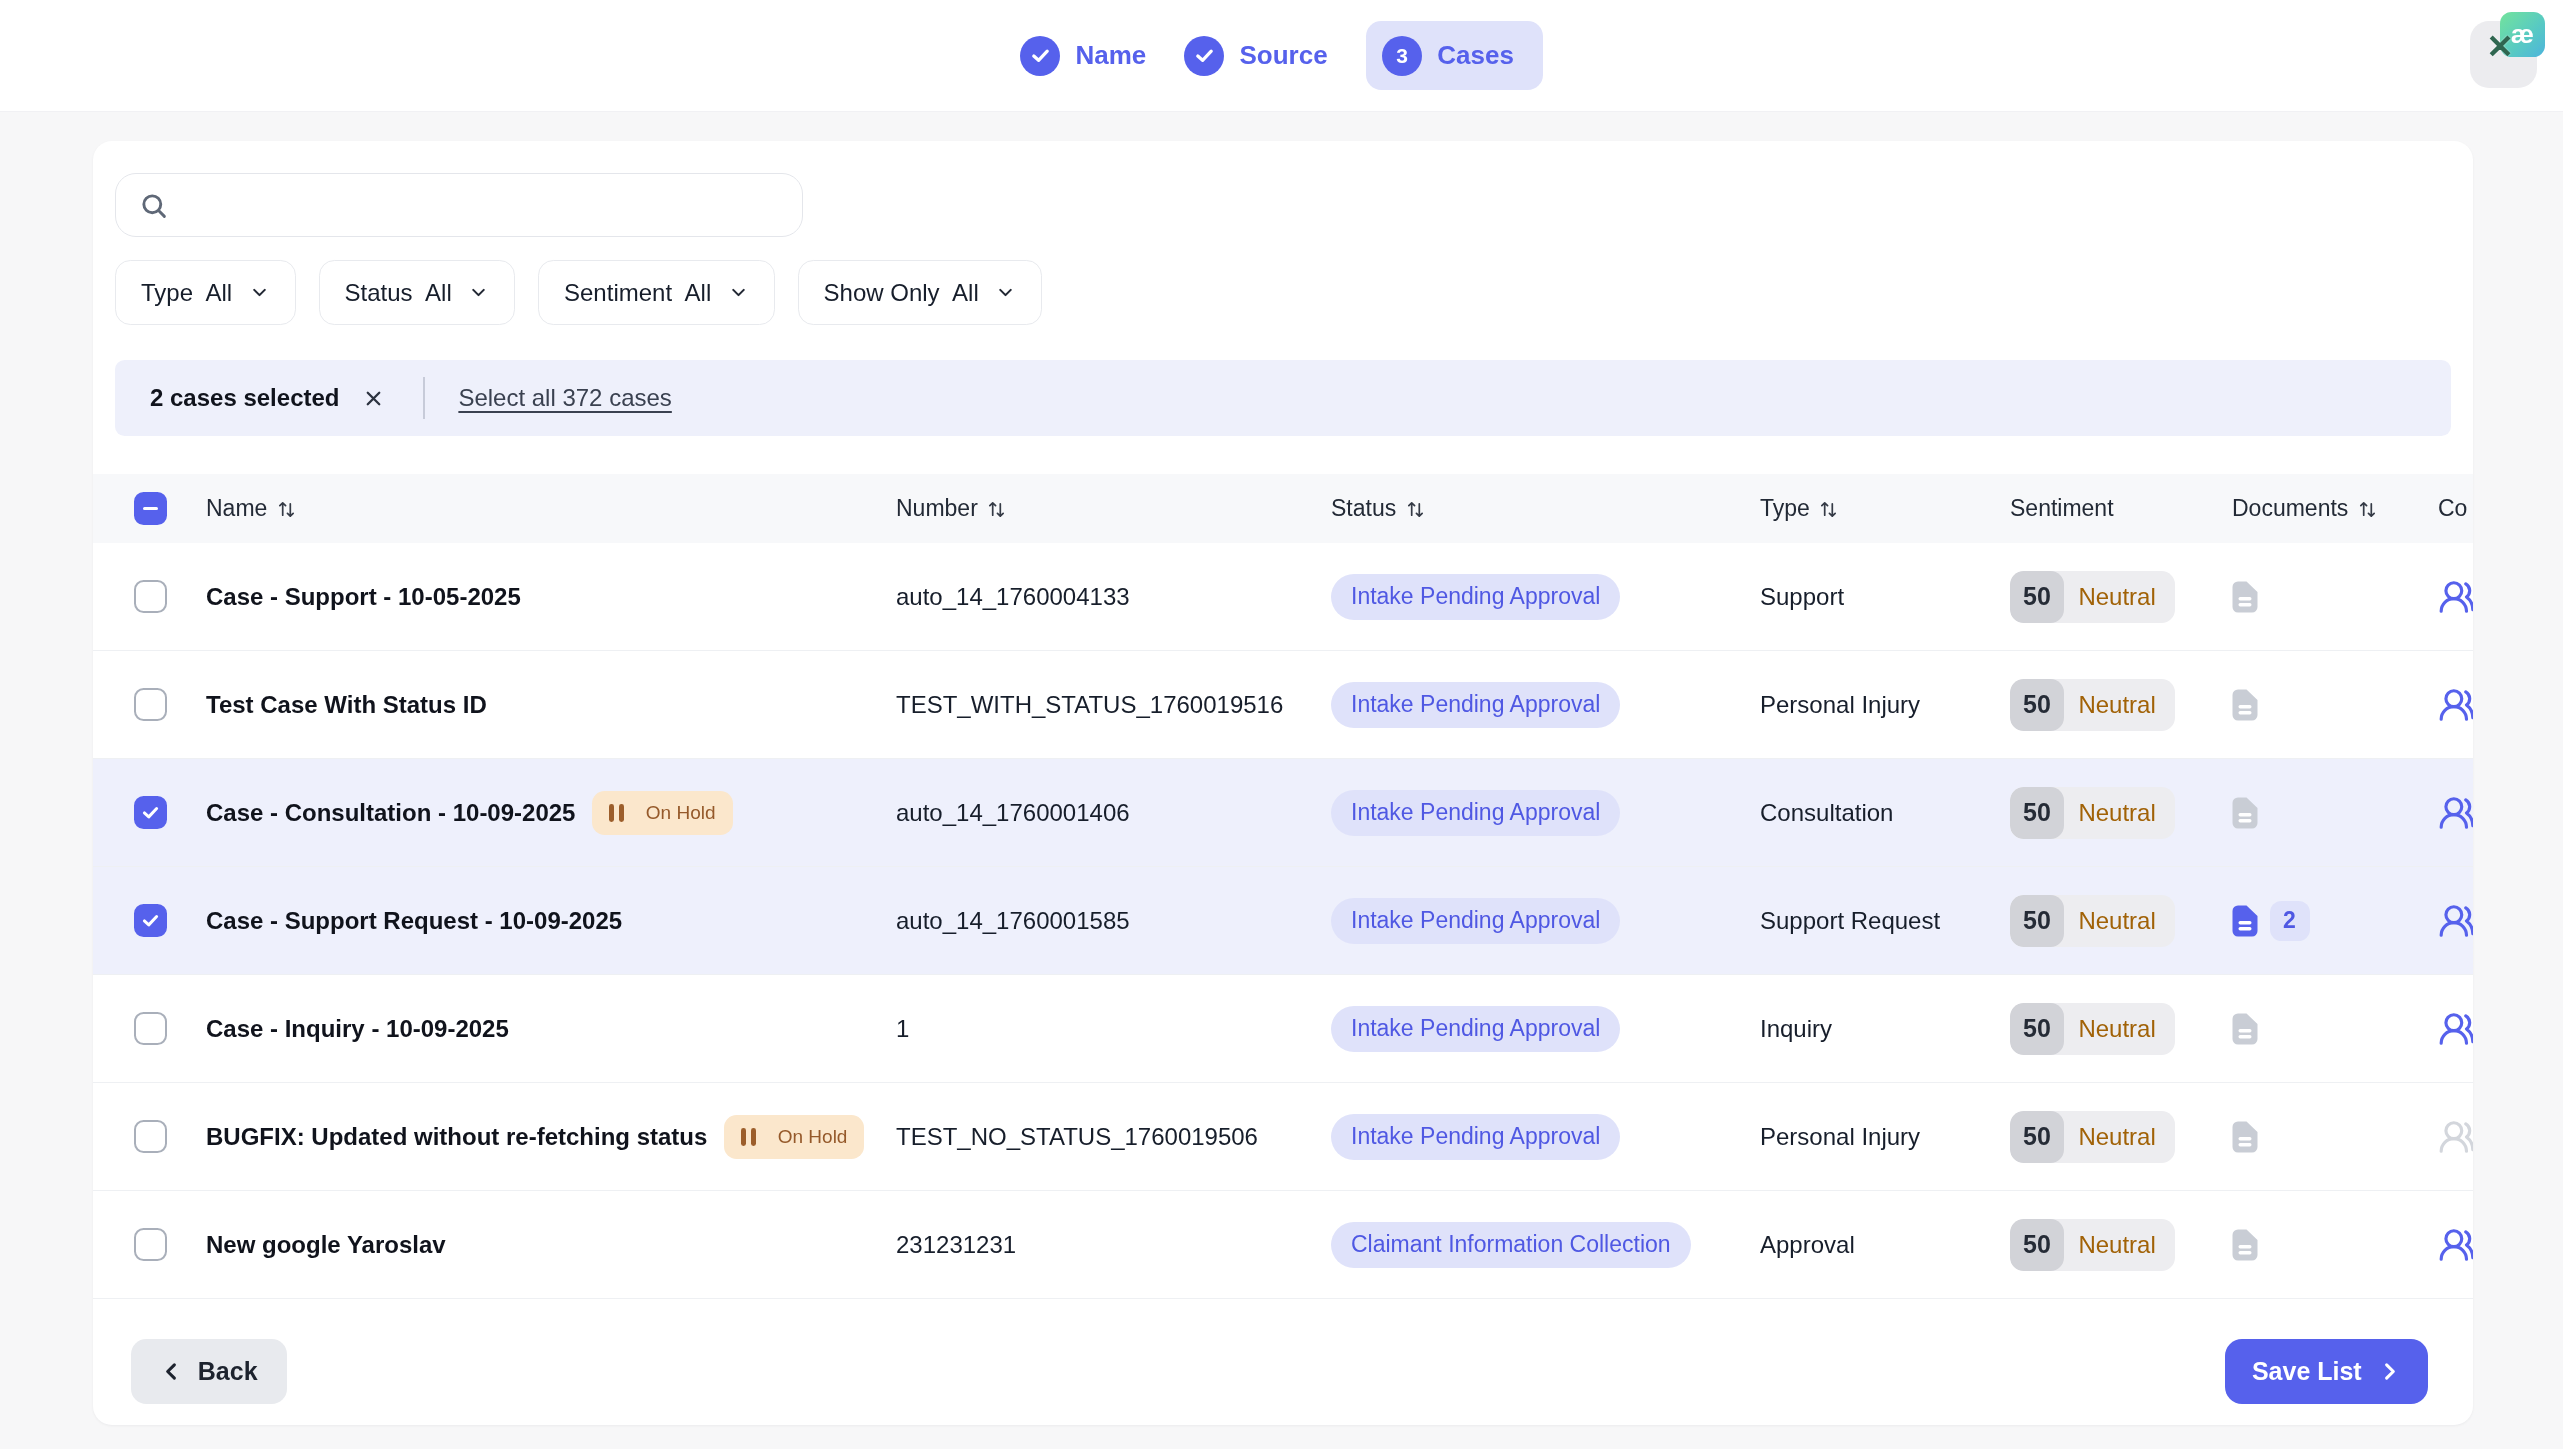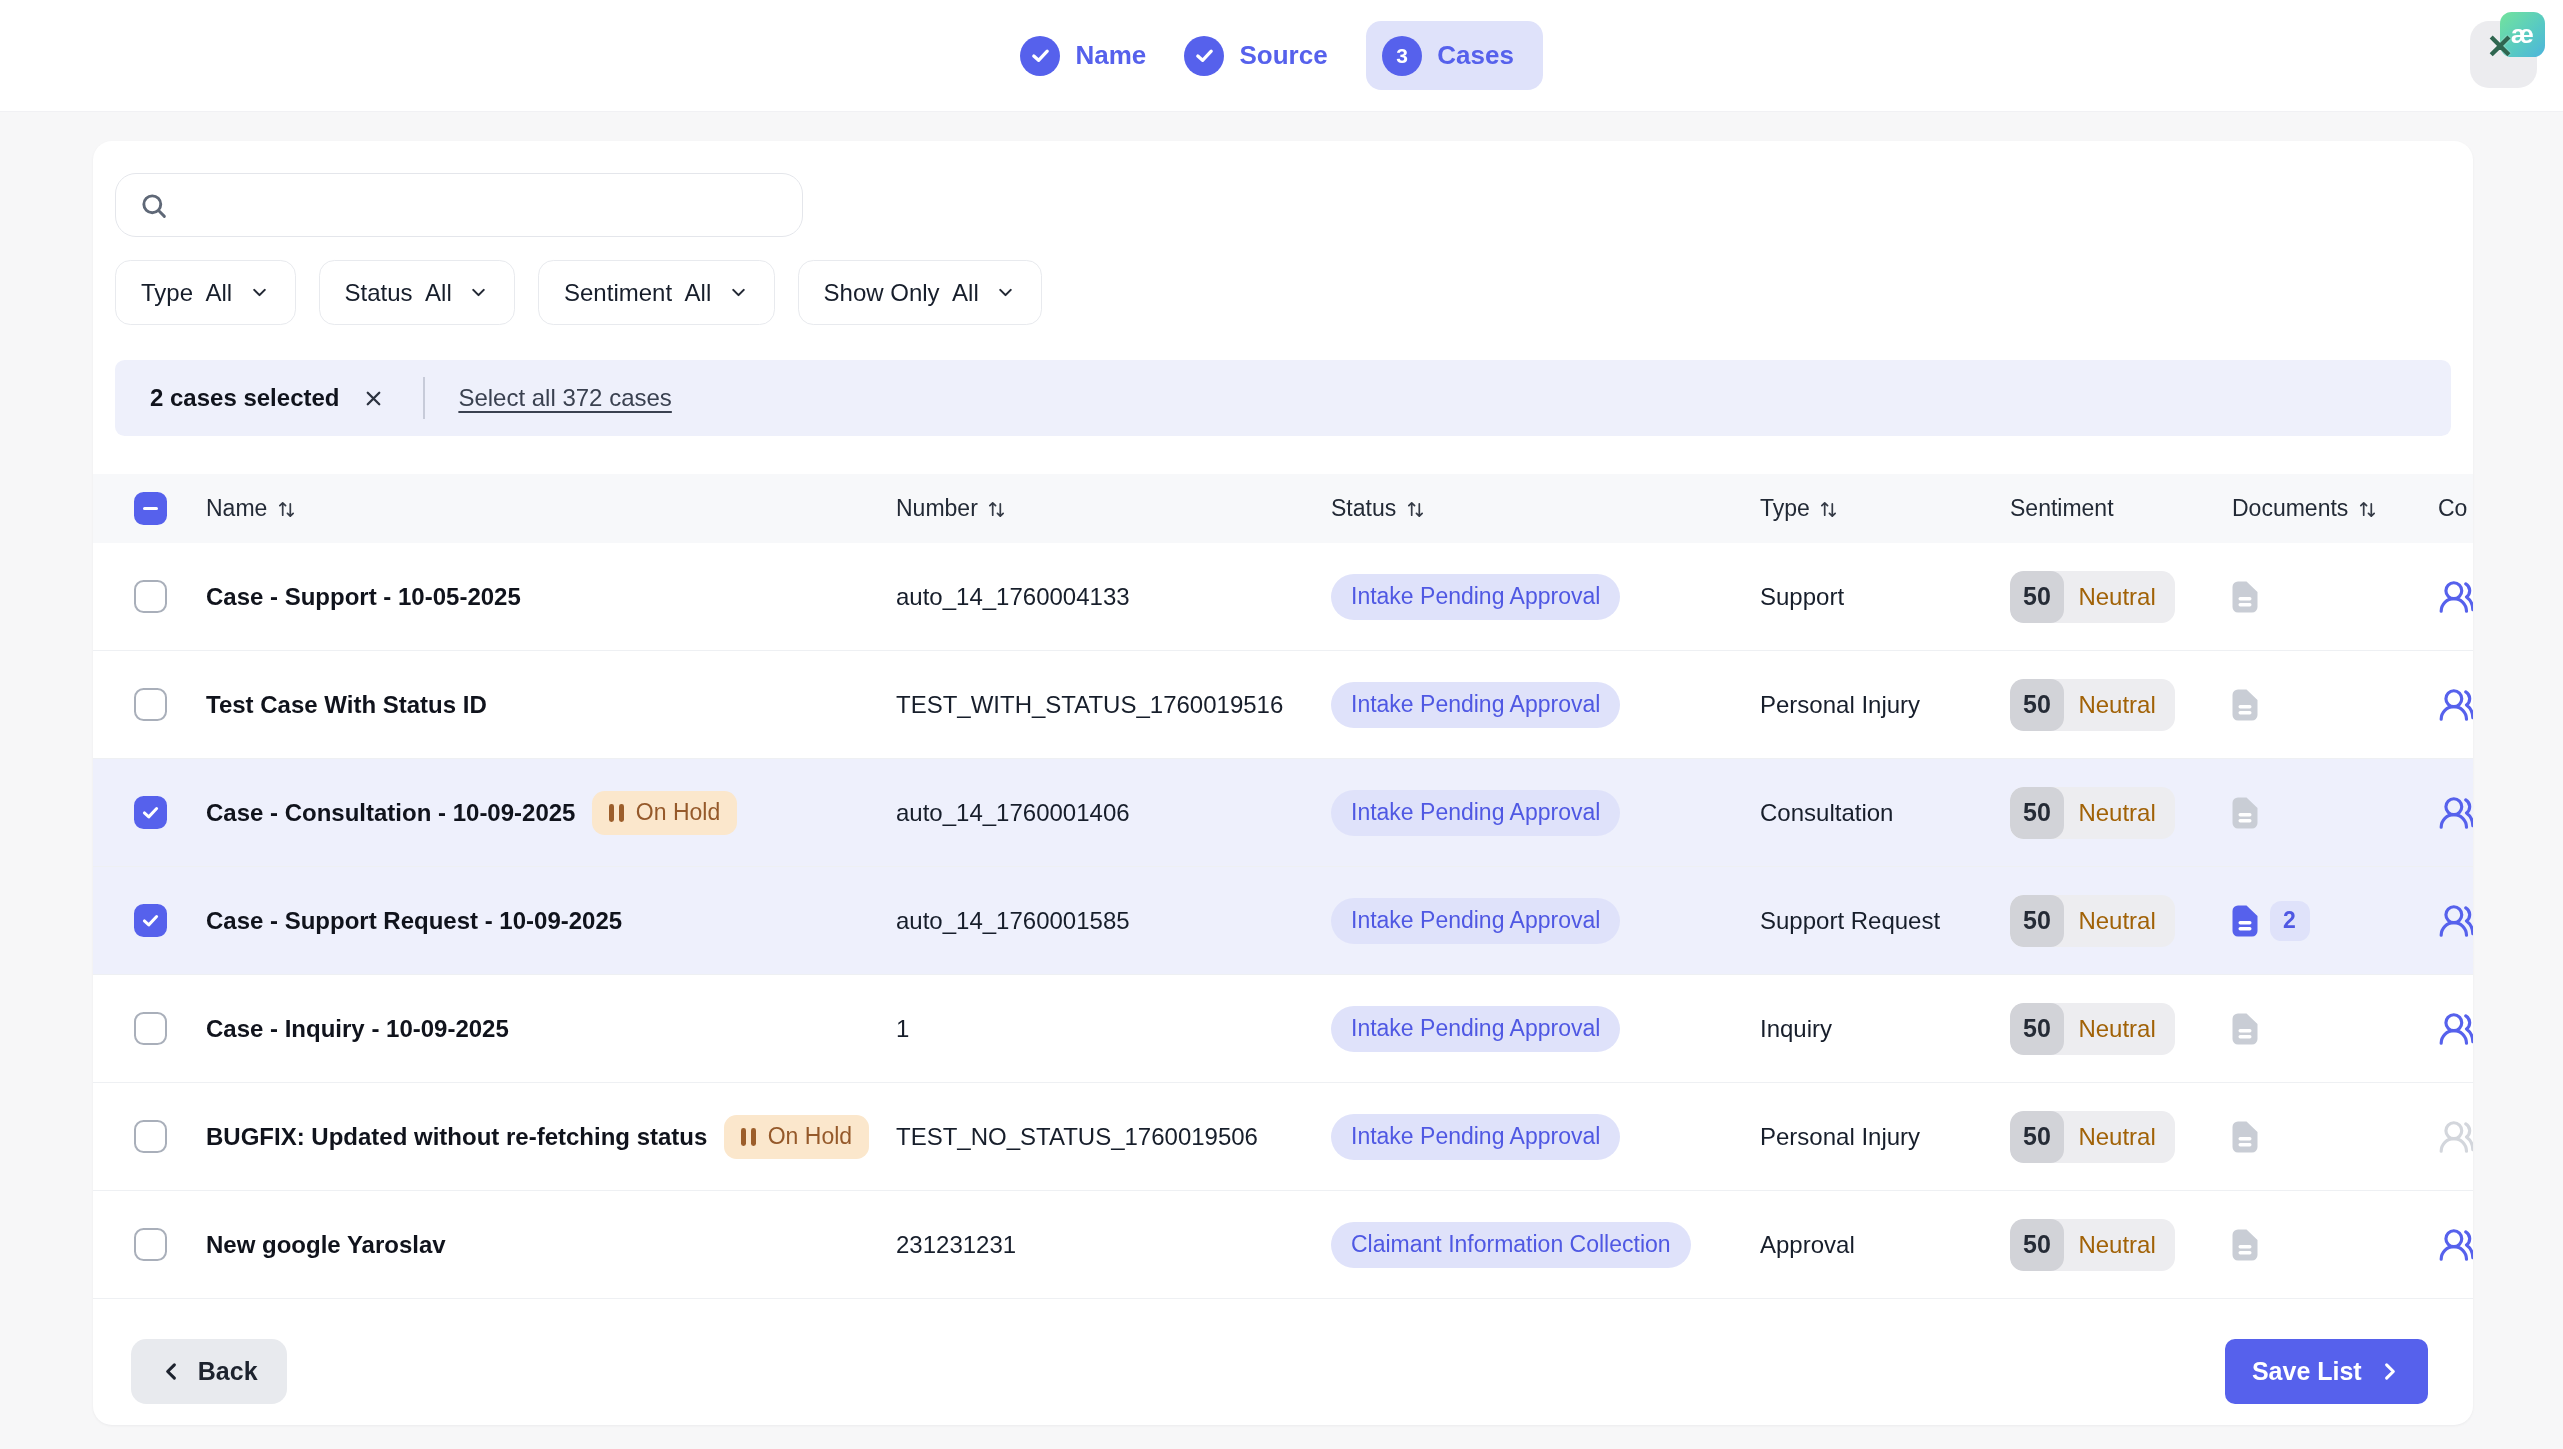--- a/index.html
+++ b/index.html
@@ -116,22 +116,22 @@
     background:var(--accent,#5661ec); border-color:var(--accent,#5661ec);
   }
   .checkbox.checked svg { display:block; }
   .checkbox.indeterminate .minus { display:block; width:15.3px; height:3.8px; border-radius:1.9px; background:#fff; }
 
   .row-name { font-weight:700; color:#10131c; white-space:nowrap; }
   .row-number, .row-type { color:#171e2b; white-space:nowrap; }
 
   .hold-badge {
     height:44px; border-radius:12.5px; background:var(--on-hold-bg,#fbe7cc);
-    color:var(--on-hold-text,#95592a); font-size:23px;
-    display:flex; align-items:center; gap:12px; padding:0 17px; white-space:nowrap; flex:0 0 auto;
+    color:var(--on-hold-text,#95592a); font-size:19px;
+    display:flex; align-items:center; gap:22px; padding:0 17px; white-space:nowrap; flex:0 0 auto;
   }
   .pause-icon { display:flex; gap:4.8px; }
   .pause-icon i { display:block; width:4.8px; height:18px; border-radius:2.4px; background:#9c5e2b; }
 
   .status-badge {
     height:46px; border-radius:23px; background:var(--accent-light,#dfe2fa);
     color:var(--accent-text,#4f58e3); font-size:23px;
     display:flex; align-items:center; padding:0 20px; white-space:nowrap;
   }
 
@@ -159,21 +159,21 @@
 
   
   .footer { display:flex; justify-content:space-between; align-items:center; padding:40px 45px 0 38px; }
   .btn-back {
     width:156px; height:65px; border-radius:15.3px; background:#e8eaee; border:none;
     display:flex; align-items:center; justify-content:center; gap:14.4px;
     font-size:25px; font-weight:700; color:#1d232e; cursor:pointer;
     font-family:"Liberation Sans", sans-serif;
   }
   .btn-save {
-    min-width:202px; height:65px; border-radius:10px; background:var(--accent,#5661ec); border:none;
+    min-width:202px; height:65px; border-radius:17px; background:var(--accent,#5661ec); border:none;
     display:flex; align-items:center; justify-content:center; gap:16.3px; padding:0 27px;
     font-size:25px; font-weight:700; color:#ffffff; cursor:pointer;
     font-family:"Liberation Sans", sans-serif;
   }
 </style>
 </head>
 <body>
 
 <div class="page">
 

